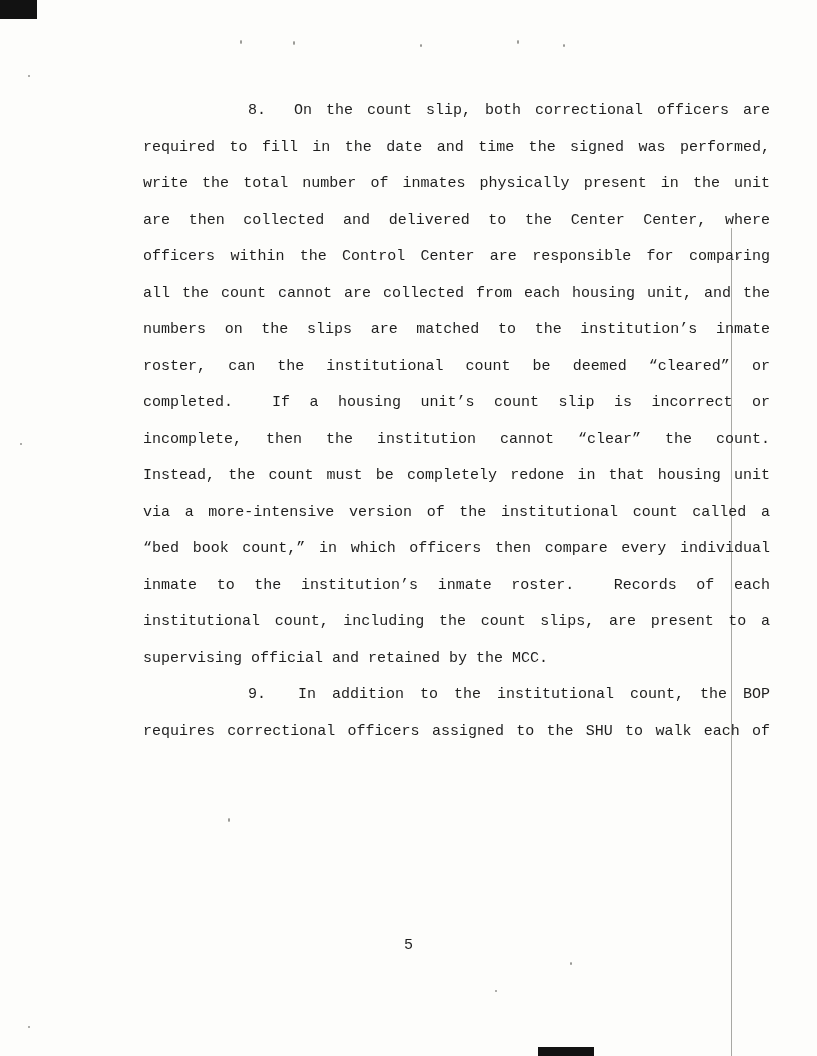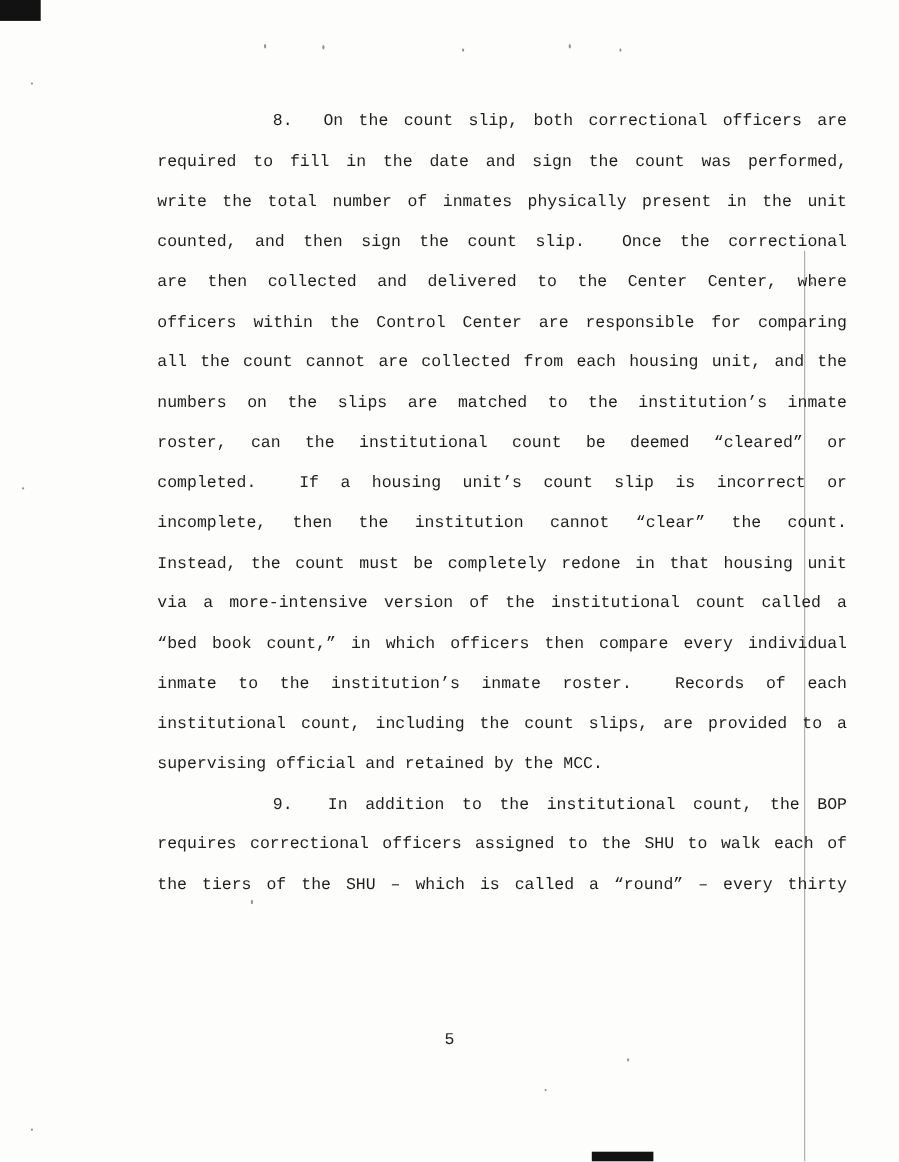--- a/index.html
+++ b/index.html
@@ -100,36 +100,34 @@
   <div class="speck" style="left:28px; top:75px; width:2px; height:2px;"></div>
   <div class="speck" style="left:737px; top:256px; width:2px; height:3px;"></div>
   <div class="speck" style="left:20px; top:443px; width:2px; height:2px;"></div>
   <div class="speck" style="left:228px; top:818px; width:2px; height:4px;"></div>
   <div class="speck" style="left:570px; top:962px; width:2px; height:3px;"></div>
   <div class="speck" style="left:495px; top:990px; width:2px; height:2px;"></div>
   <div class="speck" style="left:28px; top:1026px; width:2px; height:2px;"></div>
 
   <div class="text-block" id="text-block">
       <div class="line indent">8.&nbsp; On the count slip, both correctional officers are</div>
-      <div class="line">required to fill in the date and sign the count was performed,</div>
+      <div class="line">required to fill in the date and time the signed was performed,</div>
       <div class="line">write the total number of inmates physically present in the unit</div>
-      <div class="line">counted, and then sign the count slip.&nbsp; Once the correctional</div>
       <div class="line">are then collected and delivered to the Center Center, where</div>
       <div class="line">officers within the Control Center are responsible for comparing</div>
       <div class="line">all the count cannot are collected from each housing unit, and the</div>
       <div class="line">numbers on the slips are matched to the institution’s inmate</div>
       <div class="line">roster, can the institutional count be deemed “cleared” or</div>
       <div class="line">completed.&nbsp; If a housing unit’s count slip is incorrect or</div>
       <div class="line">incomplete, then the institution cannot “clear” the count.</div>
       <div class="line">Instead, the count must be completely redone in that housing unit</div>
       <div class="line">via a more-intensive version of the institutional count called a</div>
       <div class="line">“bed book count,” in which officers then compare every individual</div>
       <div class="line">inmate to the institution’s inmate roster.&nbsp; Records of each</div>
-      <div class="line">institutional count, including the count slips, are provided to a</div>
+      <div class="line">institutional count, including the count slips, are present to a</div>
       <div class="line no-justify">supervising official and retained by the MCC.</div>
       <div class="line indent">9.&nbsp; In addition to the institutional count, the BOP</div>
       <div class="line">requires correctional officers assigned to the SHU to walk each of</div>
-      <div class="line">the tiers of the SHU – which is called a “round” – every thirty</div>
     </div>
 
   <div class="page-number">5</div>
 
 </div>
 
 </body></html>

